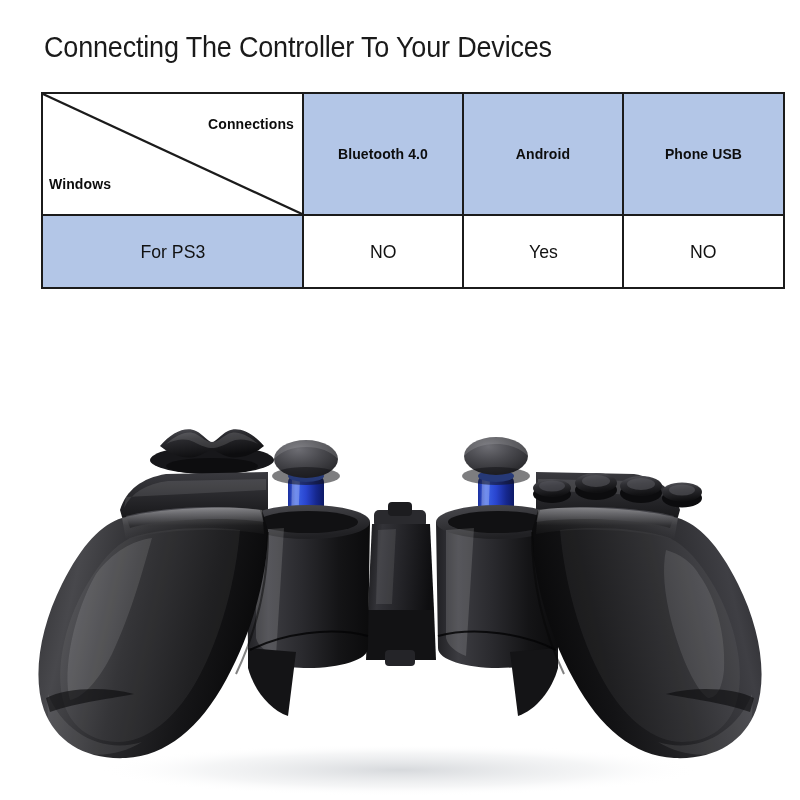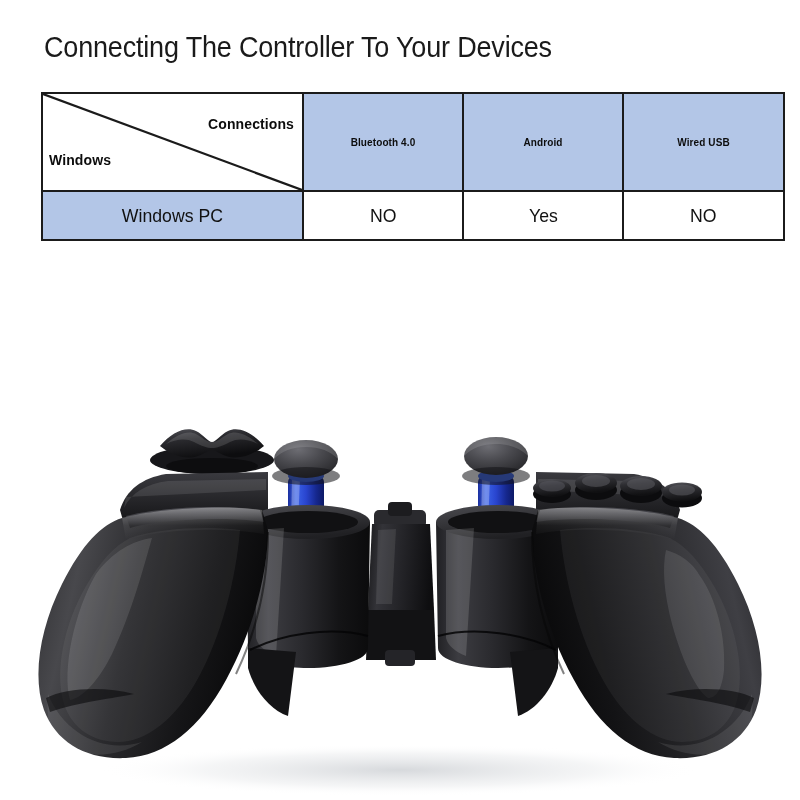--- a/index.html
+++ b/index.html
@@ -35,21 +35,21 @@
   .compat-table {
     position: absolute;
     left: 41px;
     top: 92px;
     width: 742px;
     border-collapse: collapse;
     table-layout: fixed;
   }
   .compat-table td, .compat-table th {
     border: 2px solid #1b1b1b;
-    padding: 0;
+    padding: 12px;
     margin: 0;
   }
 
   
   .col-devices  { width: 261px; }
   .col-conn     { width: 160px; }
   .col-conn-last{ width: 161px; }
 
   
   .corner-cell {
@@ -83,21 +83,21 @@
     color: #0d0d0d;
     letter-spacing: 0.1px;
   }
 
   
   .hdr-cell {
     height: 96px;
     background: #b3c6e7;
     text-align: center;
     vertical-align: middle;
-    font-size: 10px;
+    font-size: 14px;
     font-weight: bold;
     color: #0d0d0d;
     letter-spacing: 0.1px;
   }
 
   
   .row-label {
     height: 47px;
     background: #b3c6e7;
     text-align: center;
@@ -156,26 +156,26 @@
     <tr>
       <td class="corner-cell">
         <svg class="corner-diag" viewBox="0 0 261 96" preserveAspectRatio="none">
           <line x1="0" y1="0" x2="261" y2="96" stroke="#1b1b1b" stroke-width="2.2" vector-effect="non-scaling-stroke"></line>
         </svg>
         <span class="corner-conn">Connections</span>
         <span class="corner-dev">Windows</span>
       </td>
       <td class="hdr-cell">Bluetooth 4.0</td>
       <td class="hdr-cell">Android</td>
-      <td class="hdr-cell">Wired USB</td>
+      <td class="hdr-cell">Phone USB</td>
     </tr>
   </thead>
   <tbody>
     <tr>
-      <td class="row-label"><span>Windows PC</span></td>
+      <td class="row-label"><span>For PS3</span></td>
       <td class="row-value"><span>NO</span></td>
       <td class="row-value"><span>Yes</span></td>
       <td class="row-value"><span>NO</span></td>
     </tr>
   </tbody>
 </table>
 
 <div class="controller-wrap">
   <svg class="controller-svg" viewBox="0 0 800 402">
     <defs>

